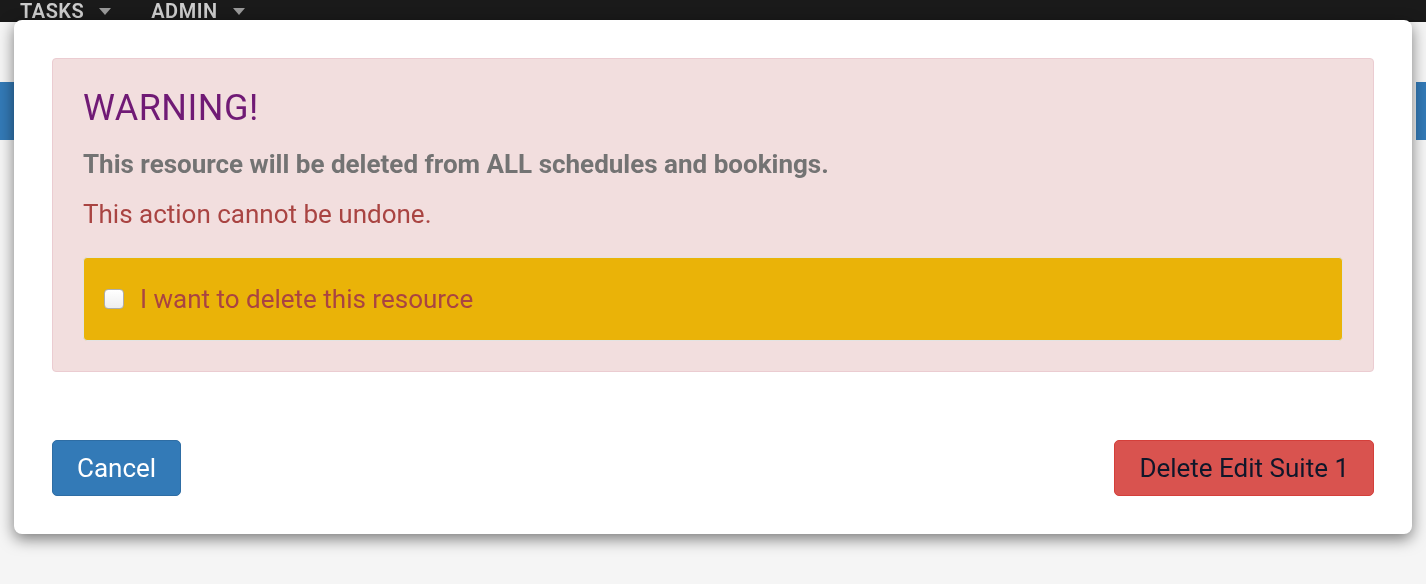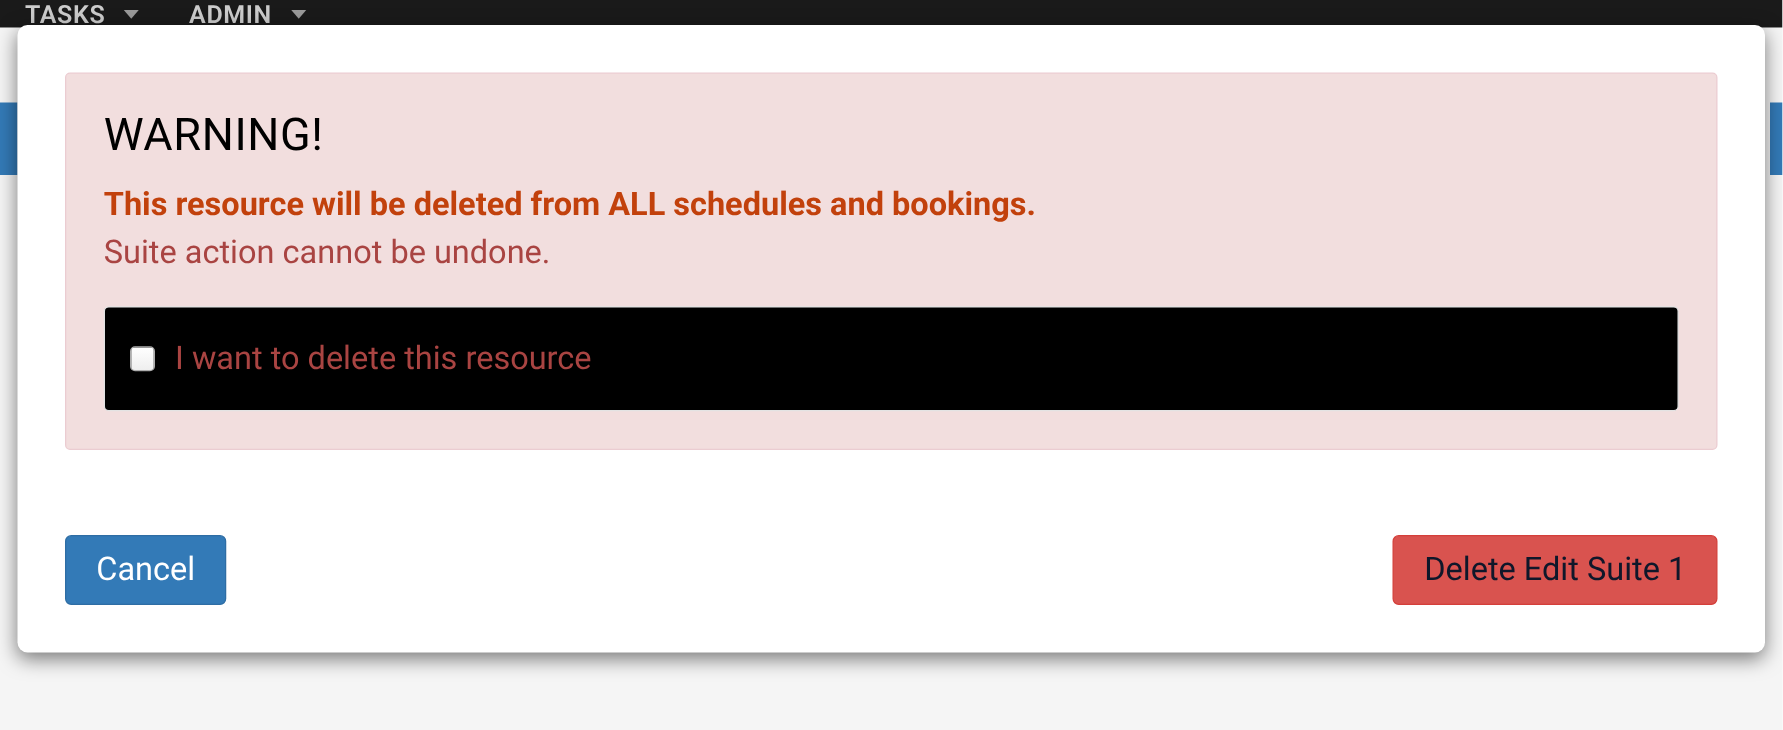--- a/index.html
+++ b/index.html
@@ -90,41 +90,41 @@
       background: #f2dede;
       border: 1px solid #ebccd1;
       border-radius: 4px;
       padding: 28px 30px 30px 30px;
       color: #a94442;
     }
     
     .alert-title {
       font-size: 36px;
       font-weight: 400;
-      color: #000000;
+      color: #701a75;
       margin-bottom: 20px;
       letter-spacing: 0.5px;
     }
     
     .alert-strong {
       font-size: 26px;
       font-weight: 700;
-      color: #c2410c;
-      margin-bottom: 8px;
+      color: #737373;
+      margin-bottom: 20px;
     }
     
     .alert-text {
       font-size: 26px;
       font-weight: 400;
       color: #a94442;
       margin-bottom: 28px;
     }
     
     .checkbox-container {
-      background: #000000;
+      background: #eab308;
       border: 1px solid #e3e3e3;
       border-radius: 4px;
       padding: 26px 20px;
       display: flex;
       align-items: center;
       gap: 16px;
     }
     
     .checkbox {
       width: 20px;
@@ -187,21 +187,21 @@
 
 <div class="backdrop-content">
   <div class="backdrop-left-strip"></div>
   <div class="backdrop-right-strip"></div>
 </div>
 
 <div class="modal">
   <div class="alert-danger">
     <h1 class="alert-title">WARNING!</h1>
     <p class="alert-strong">This resource will be deleted from ALL schedules and bookings.</p>
-    <p class="alert-text">Suite action cannot be undone.</p>
+    <p class="alert-text">This action cannot be undone.</p>
     <div class="checkbox-container">
       <div class="checkbox"></div>
       <label class="checkbox-label">I want to delete this resource</label>
     </div>
   </div>
   <div class="modal-footer">
     <button class="btn btn-primary">Cancel</button>
     <button class="btn btn-danger">Delete Edit Suite 1</button>
   </div>
 </div>

